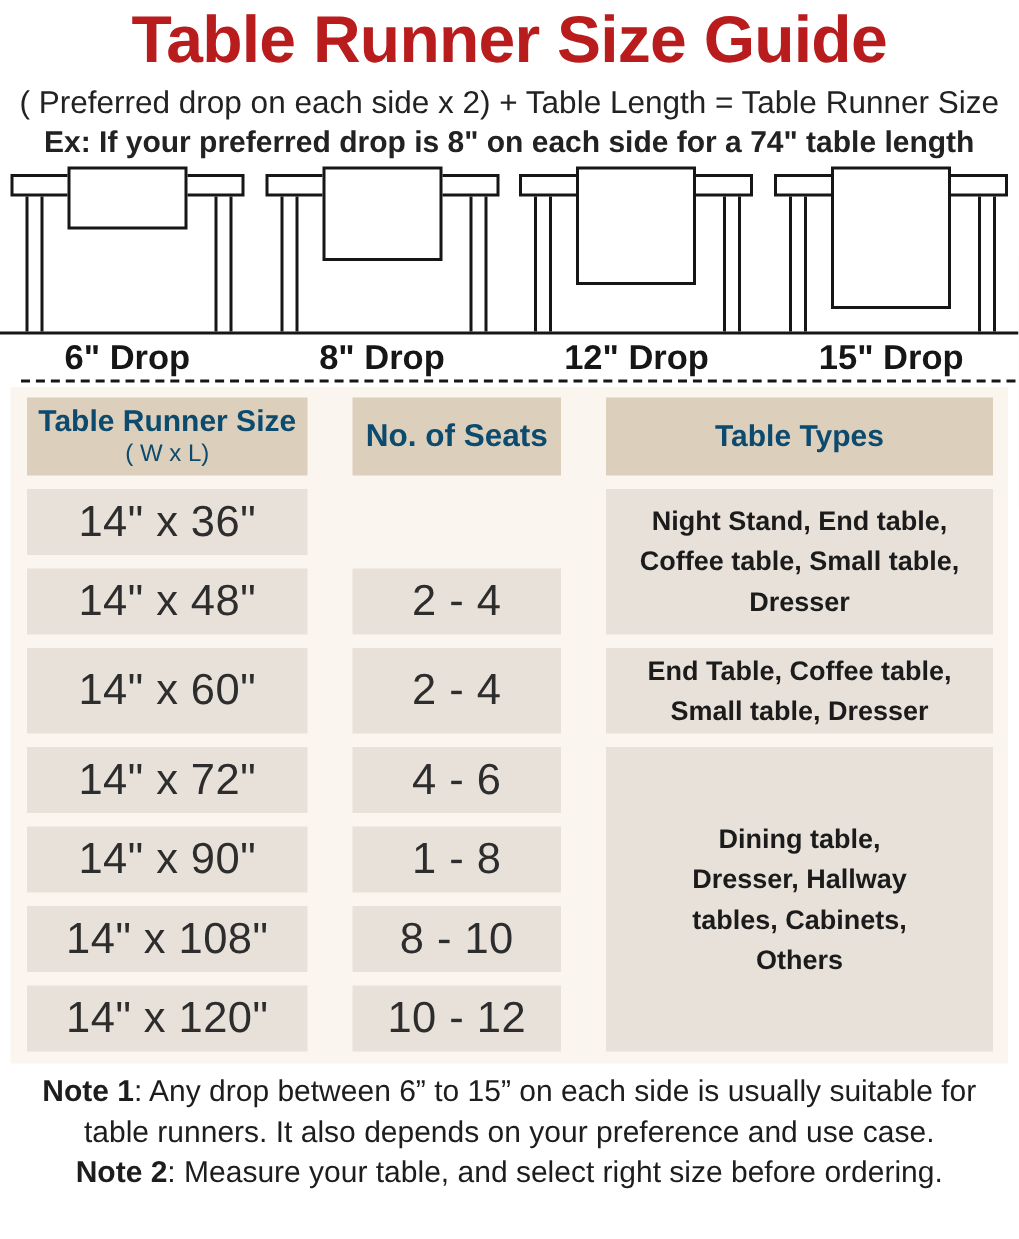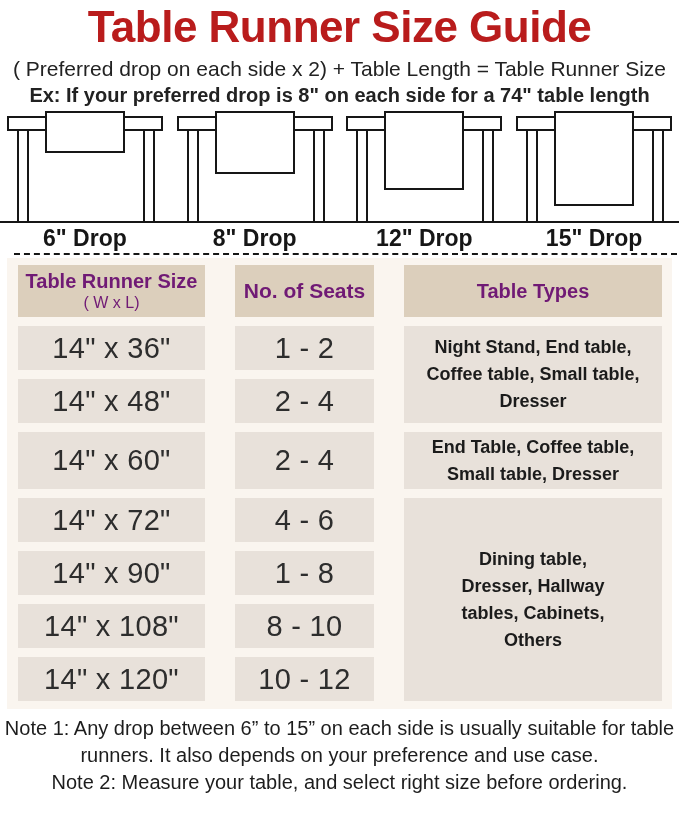--- a/index.html
+++ b/index.html
@@ -83,21 +83,21 @@
     column-gap: 30px;
     row-gap: 9px;
     box-sizing: border-box;
   }
   .cell {
     display: flex; flex-direction: column;
     align-items: center; justify-content: center;
     text-align: center;
     background: #e8e1da;
   }
-  .hdr { background: #dccfbc; color: #701a75; }
+  .hdr { background: #dccfbc; color: #0c4a6e; }
   .hdr .h-main { font-size: 20px; font-weight: 700; line-height: 1.15; }
   .hdr .h-sub  { font-size: 16px; font-weight: 400; line-height: 1.2; }
   .hdr.hdr2 .h-main { font-size: 21px; }
   .hdr.hdr3 .h-main { font-size: 20px; }
   .size-cell, .seat-cell { font-size: 29px; font-weight: 400; color: #2d2d2d; letter-spacing: 0.3px; }
   .type-cell { font-size: 18px; font-weight: 700; line-height: 1.5; color: #1b1b1b; grid-column: 3; }
   .type-cell .tt { display: block; padding: 0 17px; }
   .type-a { grid-row: span 2; }
   .type-c { grid-row: span 4; }
   .type-c .tt { max-width: 178px; padding: 0; }
@@ -105,21 +105,21 @@
   
   .notes {
     margin-top: 6px;
     padding: 0 4px;
     text-align: center;
     font-size: 20px;
     line-height: 1.35;
     color: #1d1d1d;
   }
   .notes p { margin: 0; }
-  .notes b { font-weight: 400; }
+  .notes b { font-weight: 700; }
 </style>
 </head>
 <body>
 
 <div class="page">
 
   <h1 class="title">Table Runner Size Guide</h1>
   <p class="formula-line">( Preferred drop on each side x 2) + Table Length = Table Runner Size</p>
   <p class="example-line">Ex: If your preferred drop is 8" on each side for a 74" table length</p>
 
@@ -168,21 +168,20 @@
       <span class="h-sub">( W x L)</span>
     </div>
     <div class="cell hdr hdr2">
       <span class="h-main">No. of Seats</span>
     </div>
     <div class="cell hdr hdr3">
       <span class="h-main">Table Types</span>
     </div>
 
     <div class="cell size-cell">14" x 36"</div>
-    <div class="cell seat-cell">1 - 2</div>
     <div class="cell type-cell type-a">
       <span class="tt">Night Stand, End table, Coffee table, Small table, Dresser</span>
     </div>
 
     <div class="cell size-cell">14" x 48"</div>
     <div class="cell seat-cell">2 - 4</div>
 
     <div class="cell size-cell">14" x 60"</div>
     <div class="cell seat-cell">2 - 4</div>
     <div class="cell type-cell type-b">

